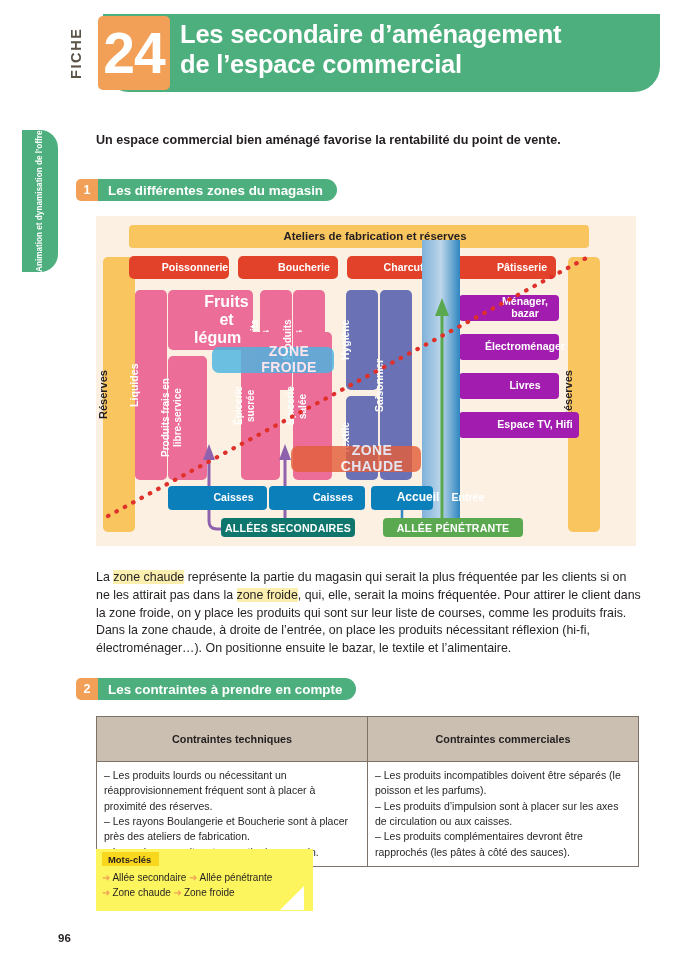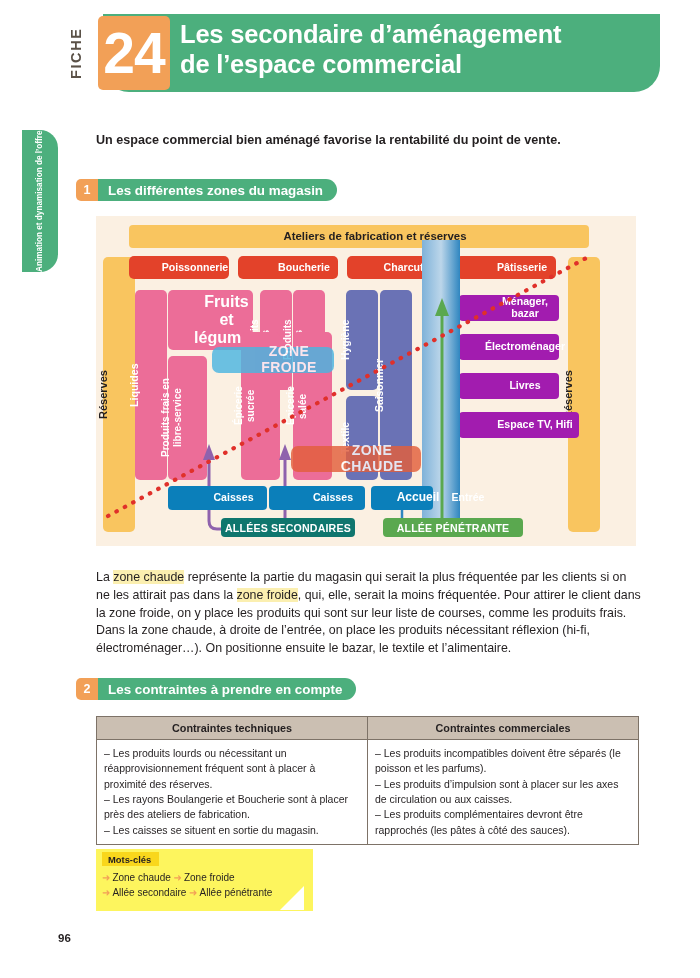--- a/index.html
+++ b/index.html
@@ -119,21 +119,21 @@
   }
   .hl{background:#fbefb0;}
 
   
   .tbl{
     position:absolute;left:96px;top:716px;width:543px;
     border-collapse:collapse;font-size:10.5px;
   }
   .tbl th{
     background:#cbbfb2;border:1px solid #7d7267;color:#231f20;
-    font-size:10.8px;font-weight:bold;padding:5px 4px;text-align:center;
+    font-size:10.8px;font-weight:bold;padding:16px 4px;text-align:center;
   }
   .tbl td{
     border:1px solid #7d7267;padding:6px 7px;vertical-align:top;
     line-height:1.46;color:#231f20;
   }
   .tbl td div{white-space:pre-line;}
 
   
   .mots{
     position:absolute;left:96px;top:849px;width:217px;height:62px;
@@ -286,24 +286,24 @@
           </td>
       </tr>
     </tbody>
   </table>
 
   <div class="mots"></div>
   <div class="mots-fold"></div>
   <div class="mots-title">Mots-clés</div>
   <div class="mots-list">
     <div>
+      <span class="kw-arrow">➜</span><span>Allée secondaire</span>
+      <span class="kw-arrow">➜</span><span>Allée pénétrante</span>
+    </div>
+    <div>
       <span class="kw-arrow">➜</span><span>Zone chaude</span>
       <span class="kw-arrow">➜</span><span>Zone froide</span>
     </div>
-    <div>
-      <span class="kw-arrow">➜</span><span>Allée secondaire</span>
-      <span class="kw-arrow">➜</span><span>Allée pénétrante</span>
-    </div>
   </div>
 
   <div class="page-num">96</div>
 
 </div>
 
 </body></html>

